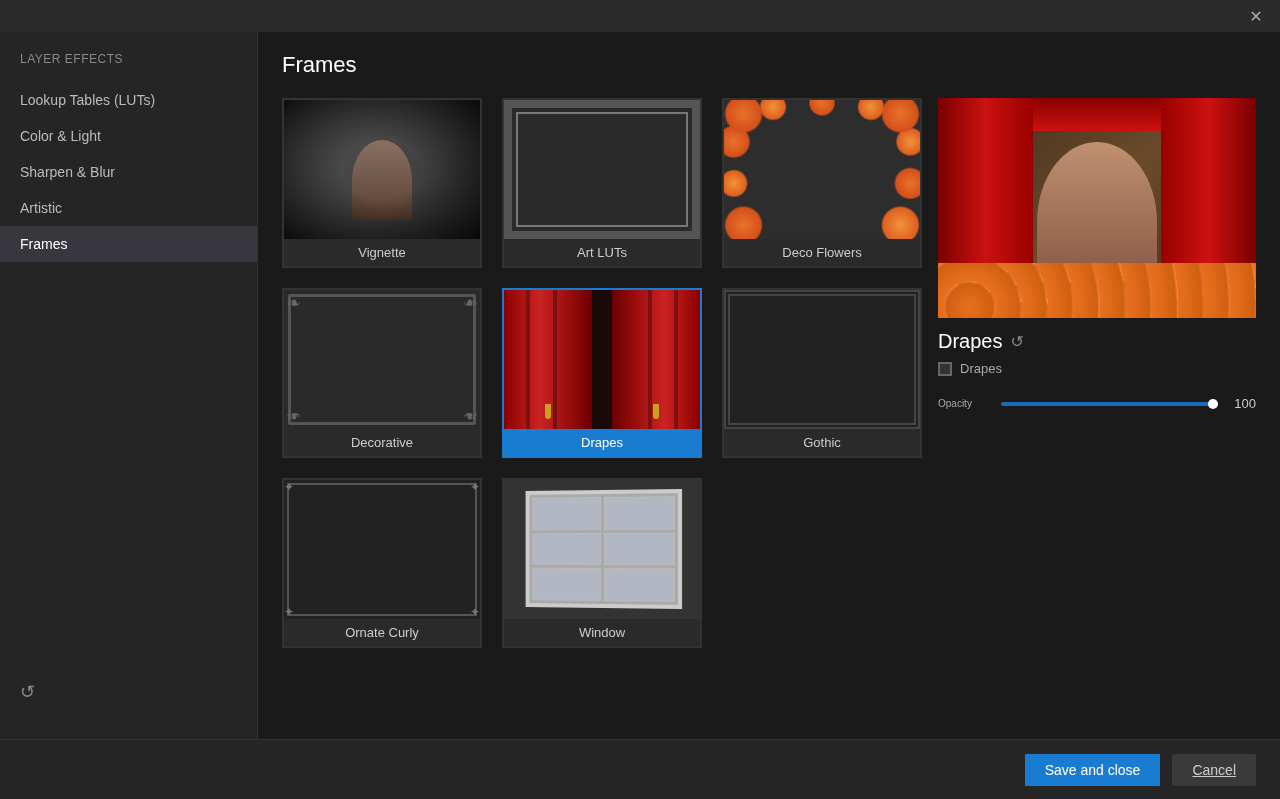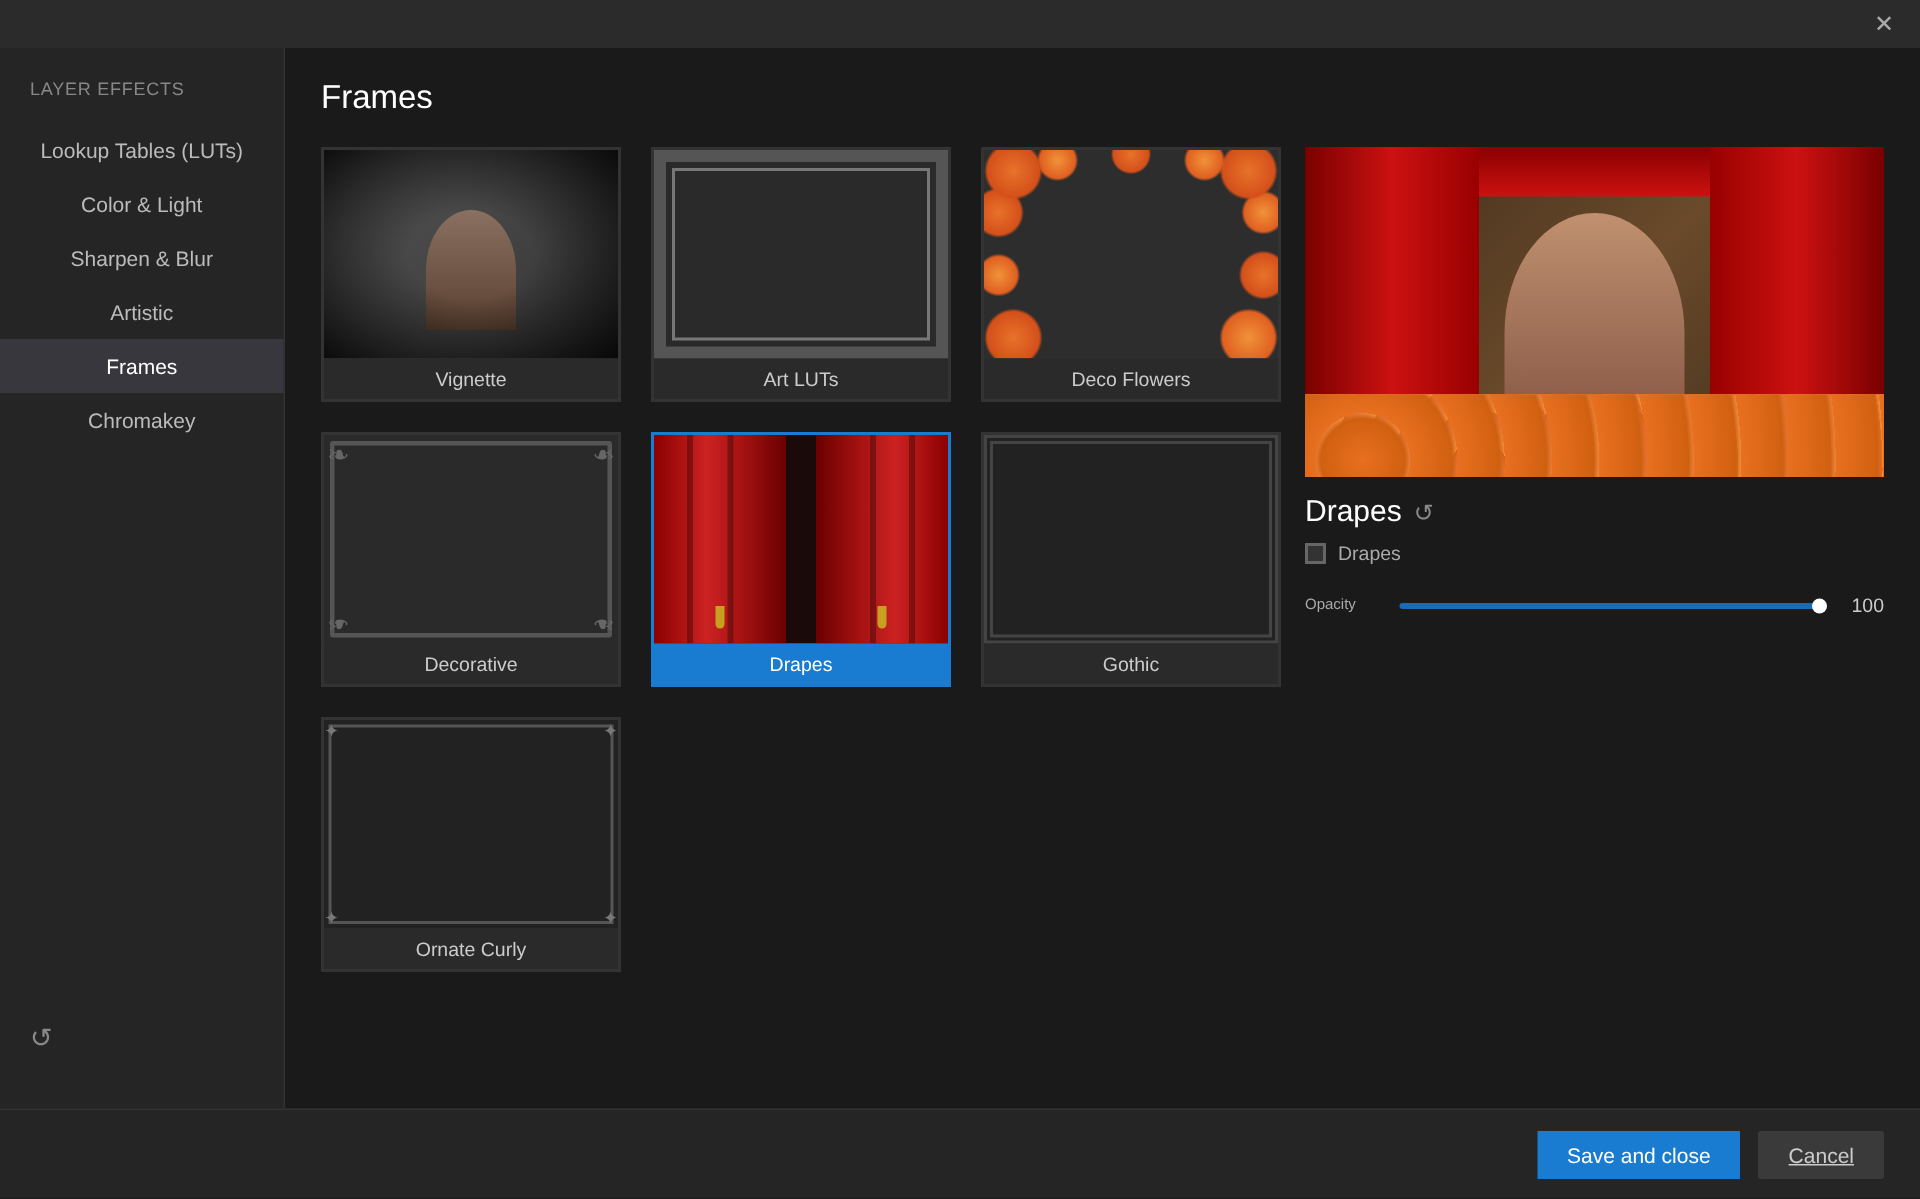--- a/index.html
+++ b/index.html
@@ -37,42 +37,41 @@
 
     
     .main-layout {
       display: flex;
       flex: 1;
       overflow: hidden;
     }
 
     
     .sidebar {
-      width: 190px;
+      width: 258px;
       background: #252526;
       display: flex;
       flex-direction: column;
       padding: 20px 0;
       flex-shrink: 0;
       border-right: 1px solid #333;
     }
     .sidebar-title {
       color: #888;
       font-size: 12px;
       padding: 0 20px 16px 20px;
       text-transform: uppercase;
       letter-spacing: 0.5px;
     }
     .sidebar-item {
       padding: 10px 20px;
       font-size: 14px;
       color: #bbb;
       cursor: pointer;
       white-space: nowrap;
-      text-align: center;
     }
     .sidebar-item.active {
       color: #fff;
       background: #37373d;
     }
     .sidebar-bottom {
       margin-top: auto;
       padding: 16px 20px;
     }
     .reset-icon-sidebar {
@@ -555,23 +554,20 @@
     </div>
     <div class="sidebar-item">
       <span>Sharpen &amp; Blur</span>
     </div>
     <div class="sidebar-item">
       <span>Artistic</span>
     </div>
     <div class="sidebar-item active">
       <span>Frames</span>
     </div>
-    <div class="sidebar-item">
-      <span>Chromakey</span>
-    </div>
 
     <div class="sidebar-bottom">
       <span class="reset-icon-sidebar">↺</span>
     </div>
   </div>
 
   <div class="content-area">
     <div class="content-title">Frames</div>
 
     <div class="grid-and-preview">
@@ -650,20 +646,35 @@
               <div class="ornate-border"></div>
               <div class="ornate-corner-deco tl">✦</div>
               <div class="ornate-corner-deco tr">✦</div>
               <div class="ornate-corner-deco bl">✦</div>
               <div class="ornate-corner-deco br">✦</div>
             </div>
           </div>
           <div class="frame-label">Ornate Curly</div>
         </div>
 
+        <div class="frame-item">
+          <div class="frame-thumbnail">
+            <div class="thumb-window">
+              <div class="window-frame">
+                <div class="window-pane"></div>
+                <div class="window-pane"></div>
+                <div class="window-pane"></div>
+                <div class="window-pane"></div>
+                <div class="window-pane"></div>
+                <div class="window-pane"></div>
+              </div>
+            </div>
+          </div>
+          <div class="frame-label">Window</div>
+        </div>
 
       </div>
 
       <div class="preview-panel">
         <div class="preview-image-container">
           <div class="preview-image-bg">
             <div class="preview-drape-top"></div>
             <div class="preview-drape-left"></div>
             <div class="preview-drape-right"></div>
             <div class="preview-person"></div>

